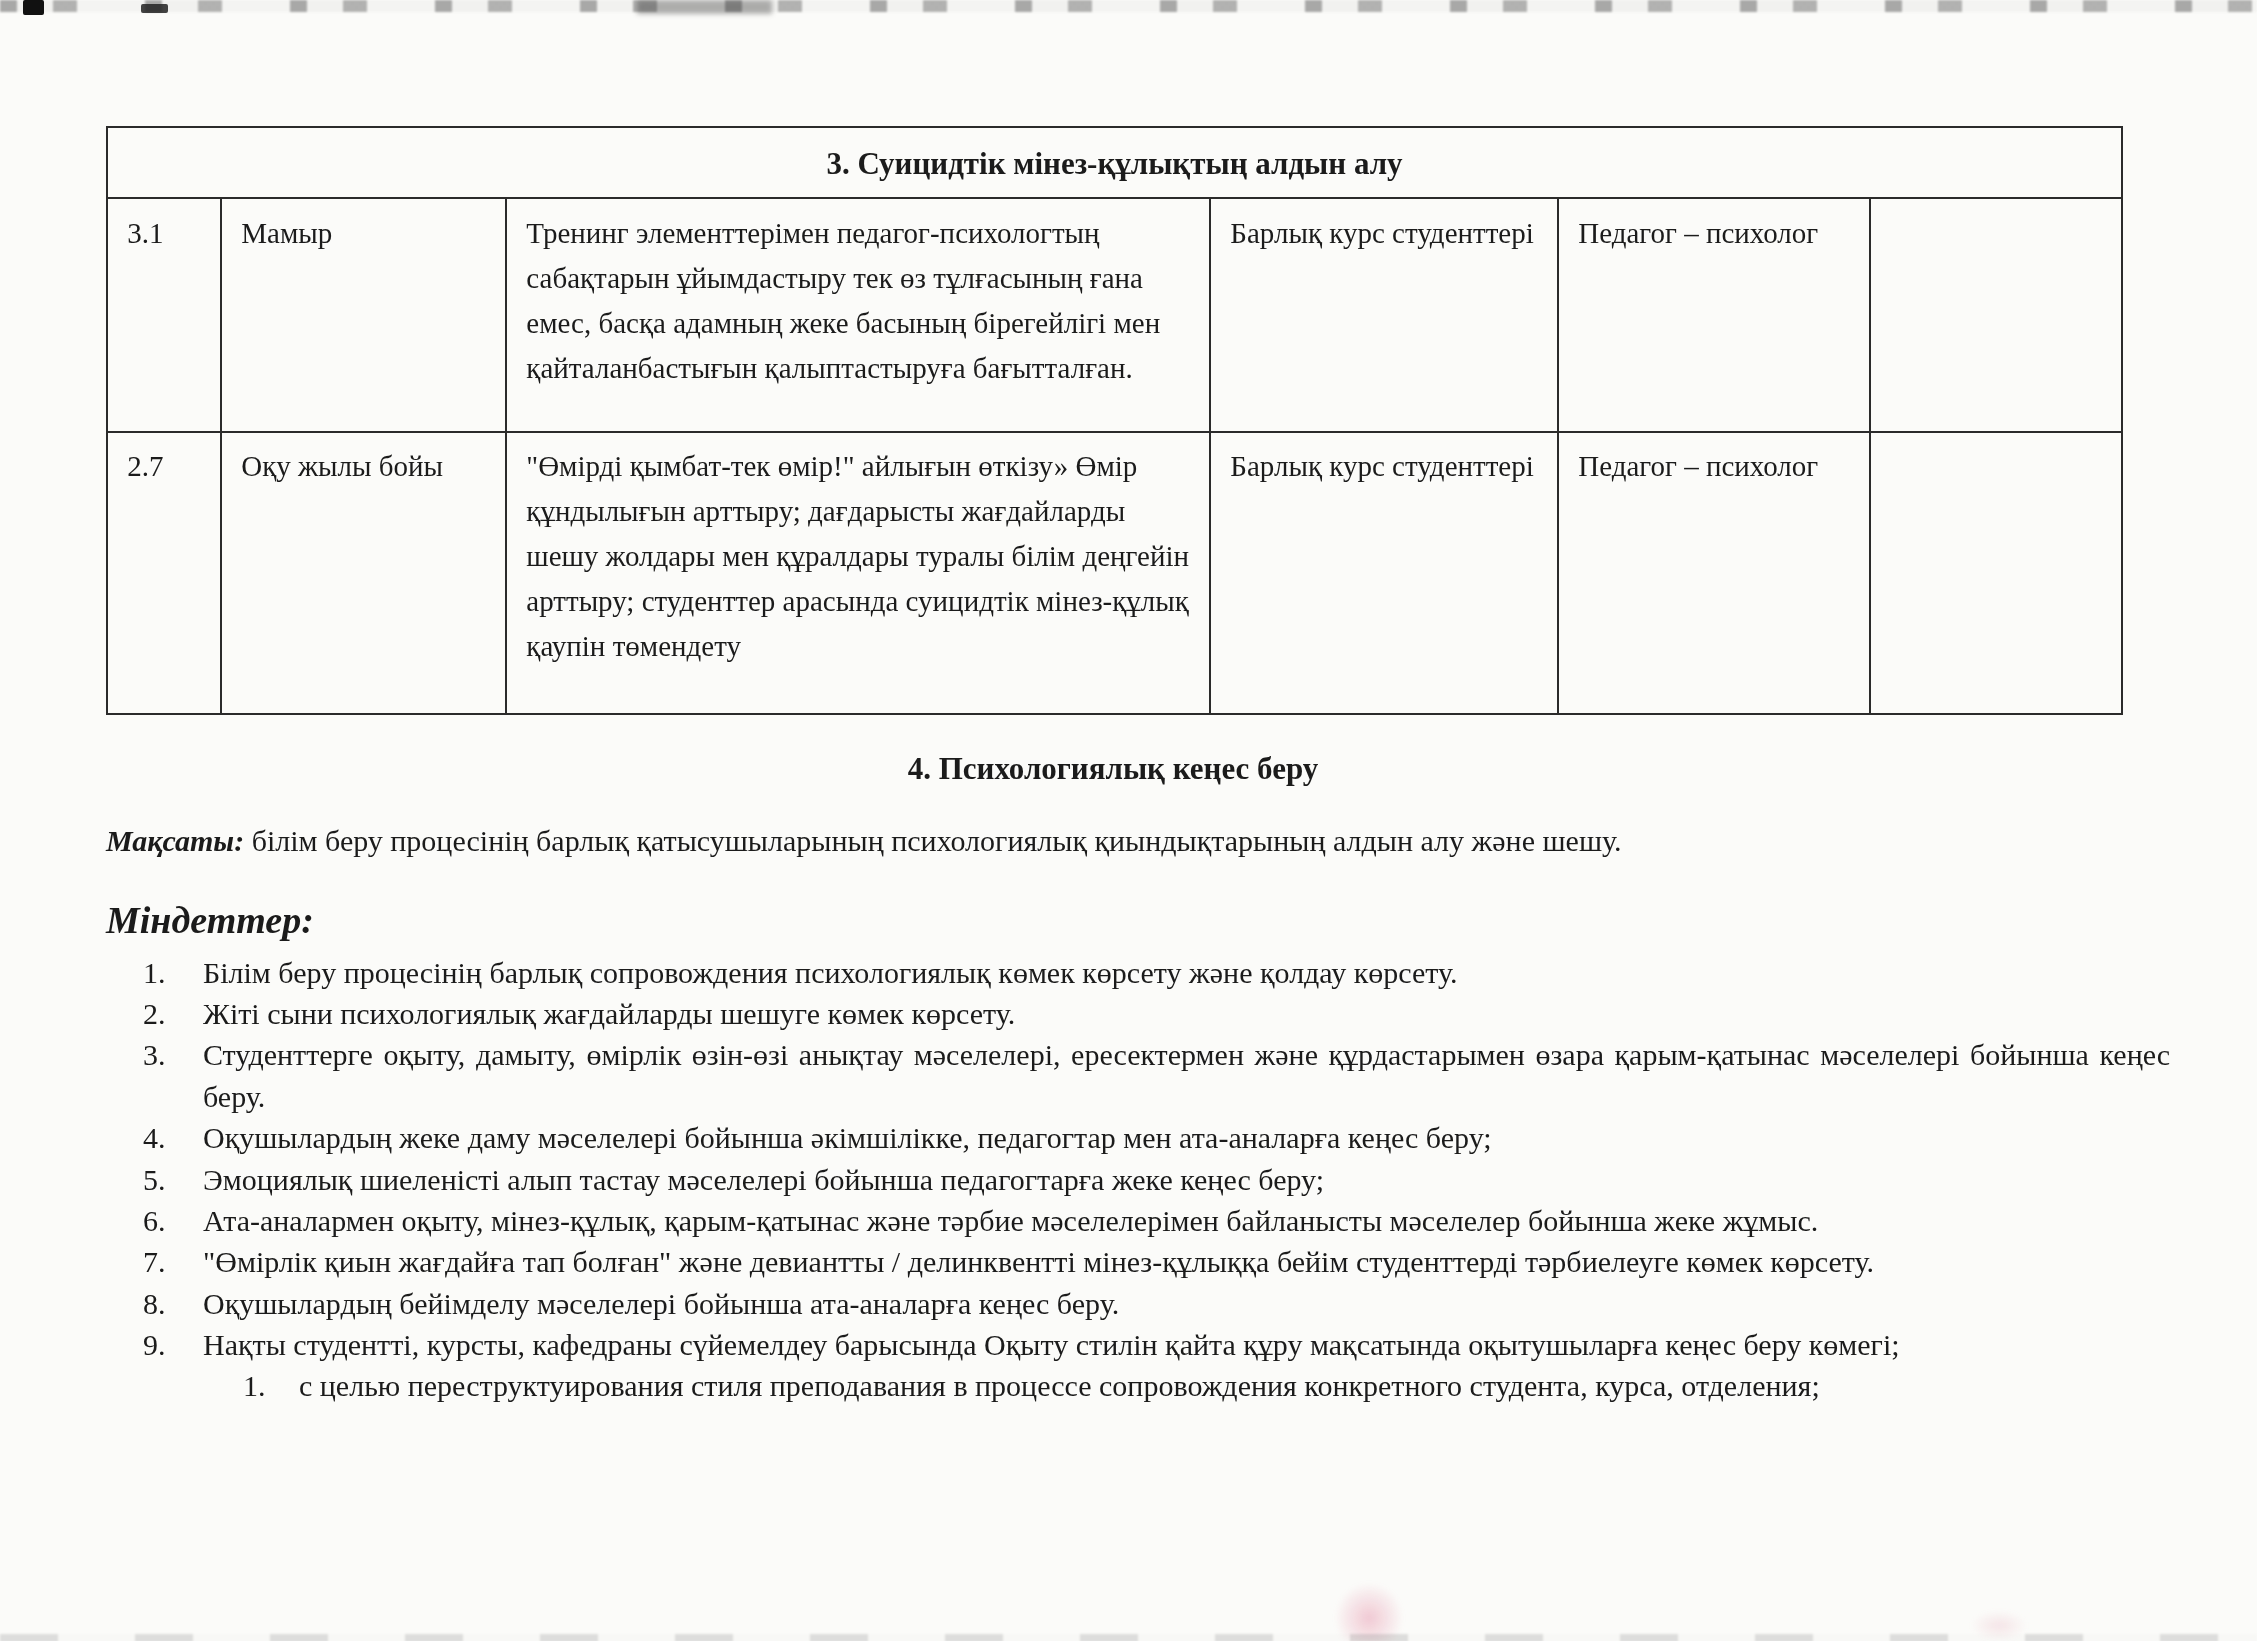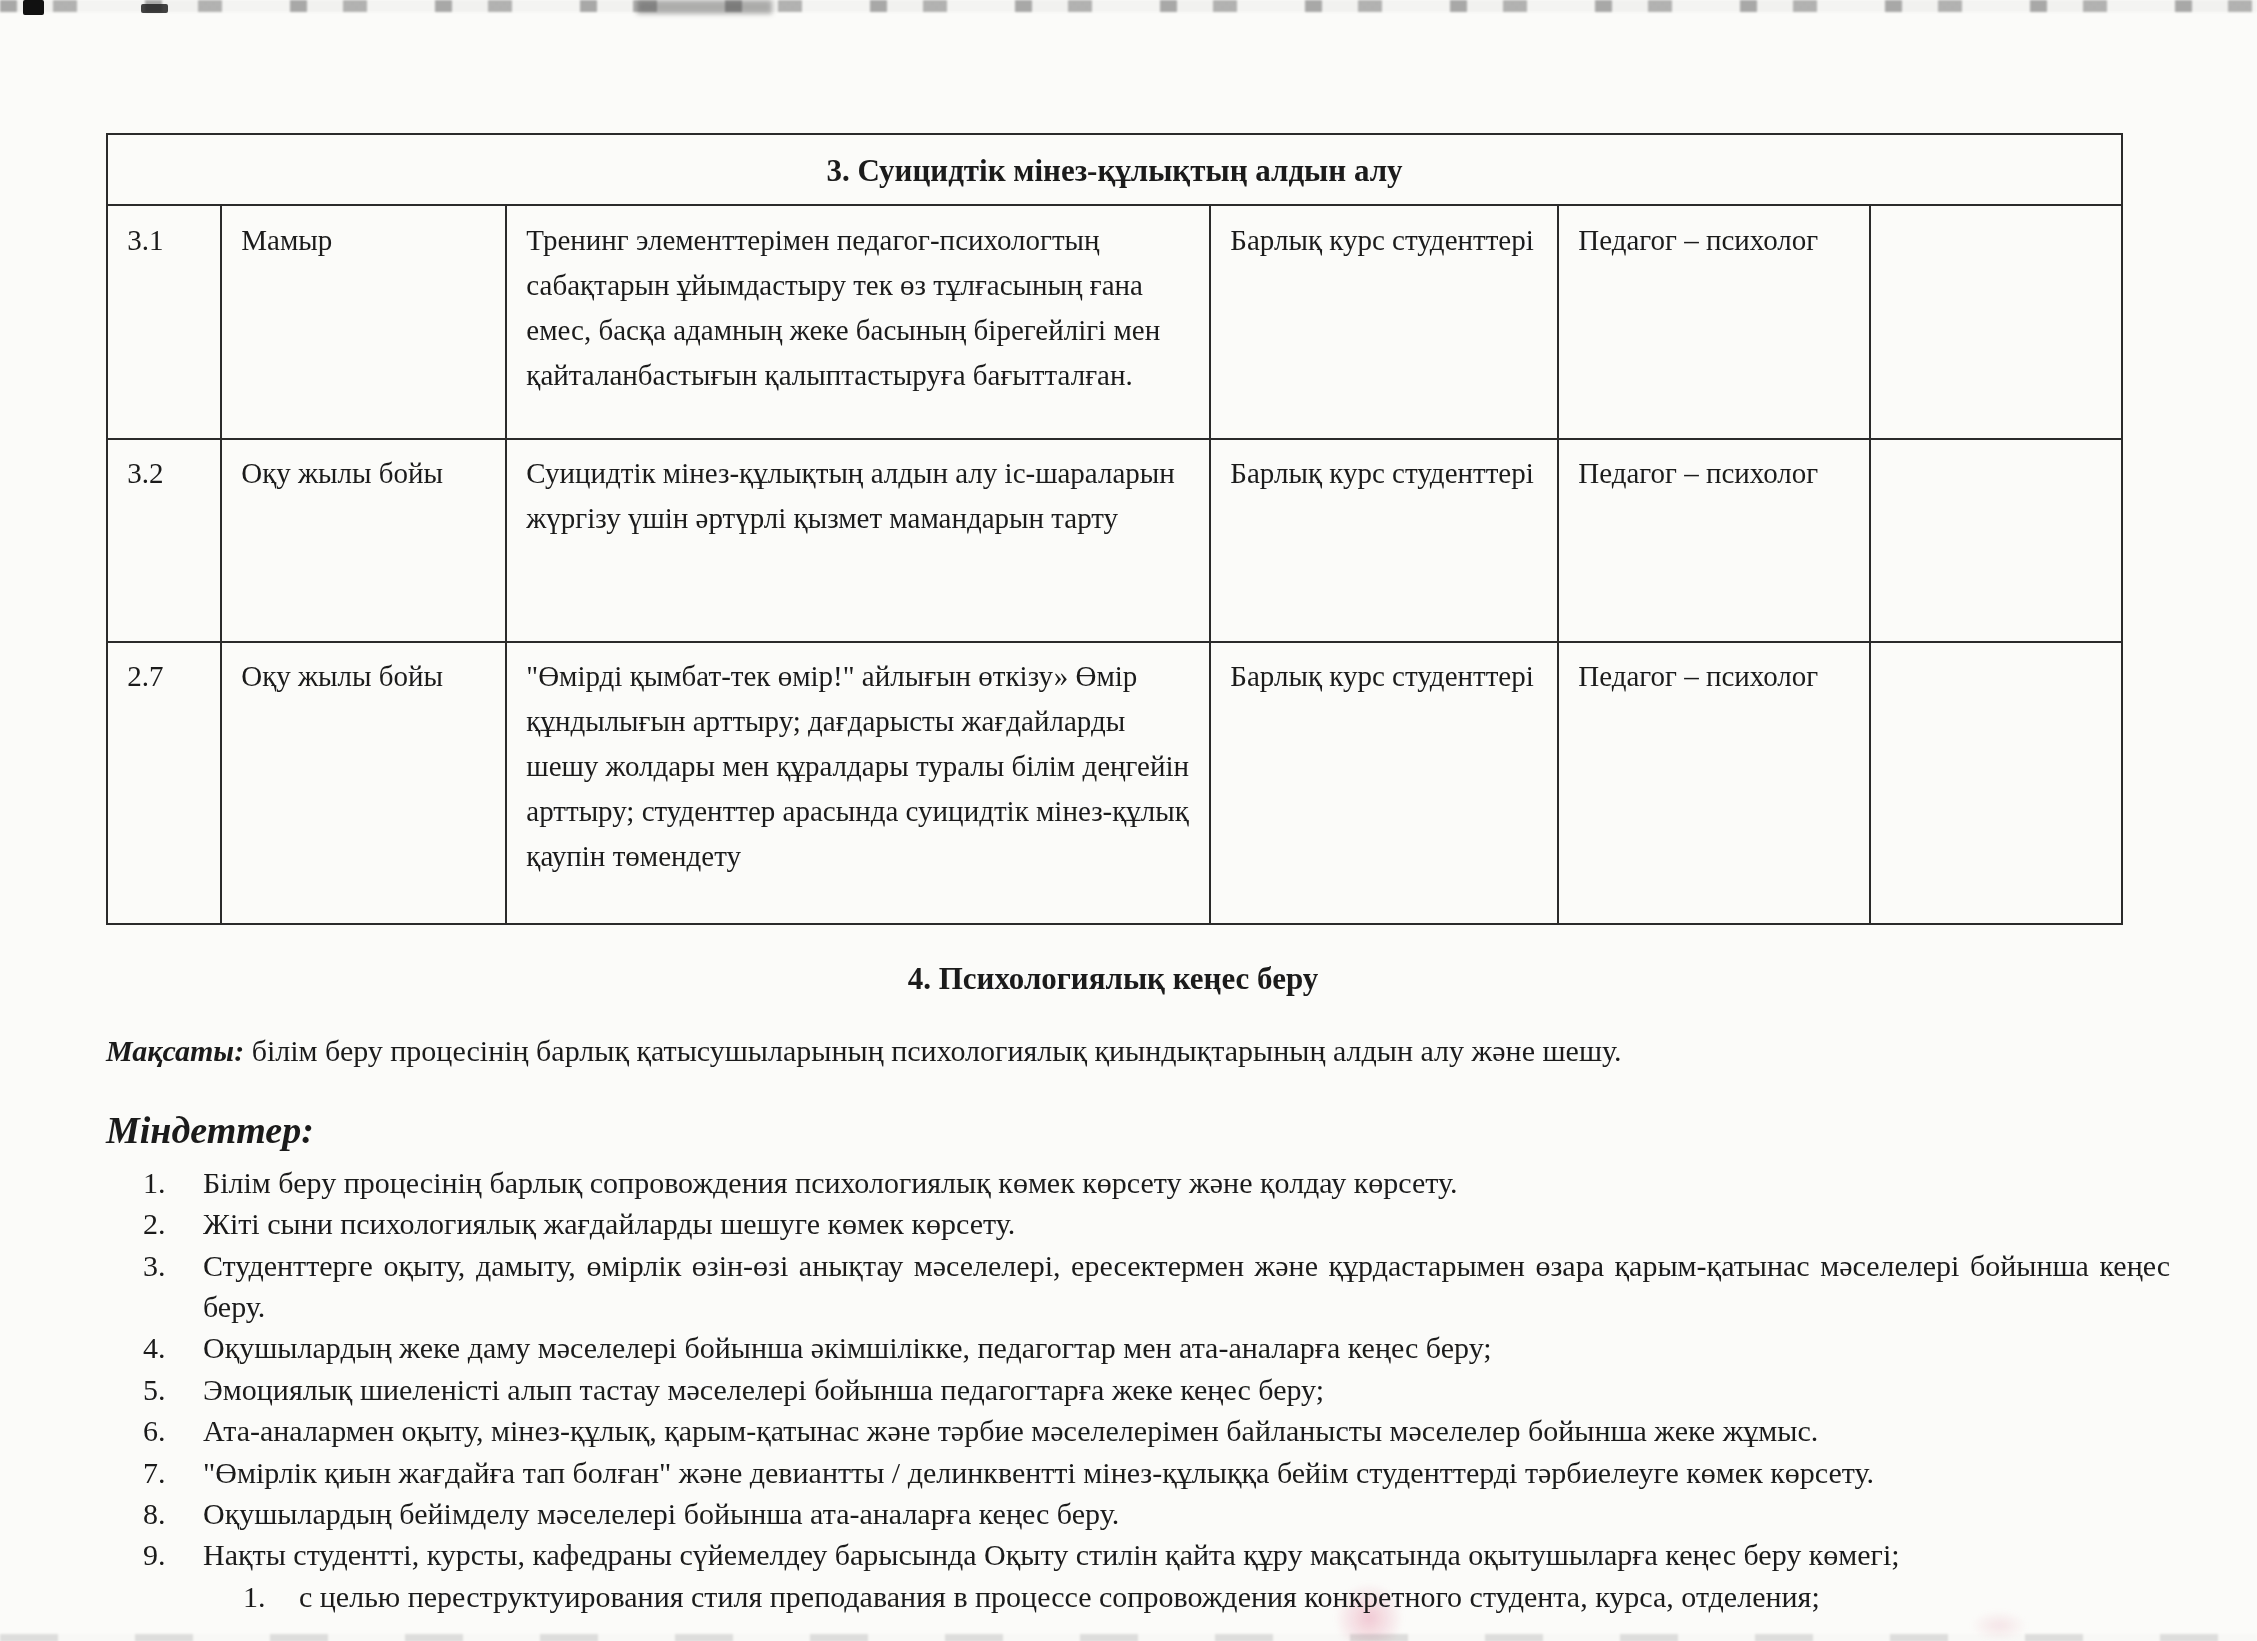--- a/index.html
+++ b/index.html
@@ -32,21 +32,21 @@
     filter:blur(1.9px);
   }
   .scan-bottom{
     position:absolute;left:0;top:1634px;width:2257px;height:7.7px;
     background:repeating-linear-gradient(90deg,
       rgba(90,90,90,.18) 0 58px, rgba(200,200,200,.05) 58px 135px);
     filter:blur(1px);
   }
 
   
-  .doc{position:absolute;left:106px;top:133px;width:2066px;}
+  .doc{position:absolute;left:106px;top:126px;width:2066px;}
 
   table.plan{
     width:2014px;border-collapse:collapse;table-layout:fixed;
     font-size:29px;line-height:1.55;
   }
   table.plan td{
     border:2.4px solid #2b2b2b;
     vertical-align:top;
     padding:11.6px 19.3px 9.7px 19.3px;
   }
@@ -108,28 +108,20 @@
       <td class="title-cell" colspan="6">3. Суицидтік мінез-құлықтың алдын алу</td>
     </tr>
     <tr class="row-1">
       <td>3.1</td>
       <td>Мамыр</td>
       <td>Тренинг элементтерімен педагог-психологтың сабақтарын ұйымдастыру тек өз тұлғасының ғана емес, басқа адамның жеке басының бірегейлігі мен қайталанбастығын қалыптастыруға бағытталған.</td>
       <td>Барлық курс студенттері</td>
       <td>Педагог – психолог</td>
       <td></td>
     </tr>
-    <tr class="row-2">
-      <td>3.2</td>
-      <td>Оқу жылы бойы</td>
-      <td>Суицидтік мінез-құлықтың алдын алу іс-шараларын жүргізу үшін әртүрлі қызмет мамандарын тарту</td>
-      <td>Барлық курс студенттері</td>
-      <td>Педагог – психолог</td>
-      <td></td>
-    </tr>
     <tr class="row-3">
       <td>2.7</td>
       <td>Оқу жылы бойы</td>
       <td>"Өмірді қымбат-тек өмір!" айлығын өткізу» Өмір құндылығын арттыру; дағдарысты жағдайларды шешу жолдары мен құралдары туралы білім деңгейін арттыру; студенттер арасында суицидтік мінез-құлық қаупін төмендету</td>
       <td>Барлық курс студенттері</td>
       <td>Педагог – психолог</td>
       <td></td>
     </tr>
   </tbody>
     </table>

